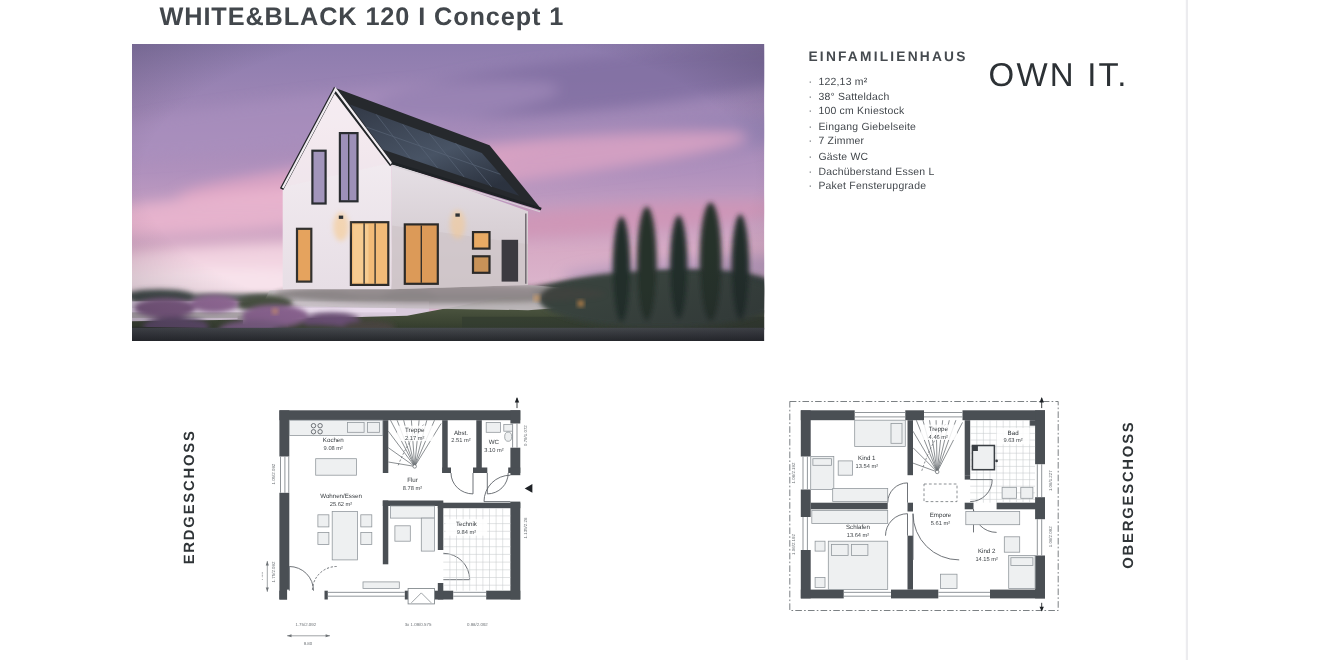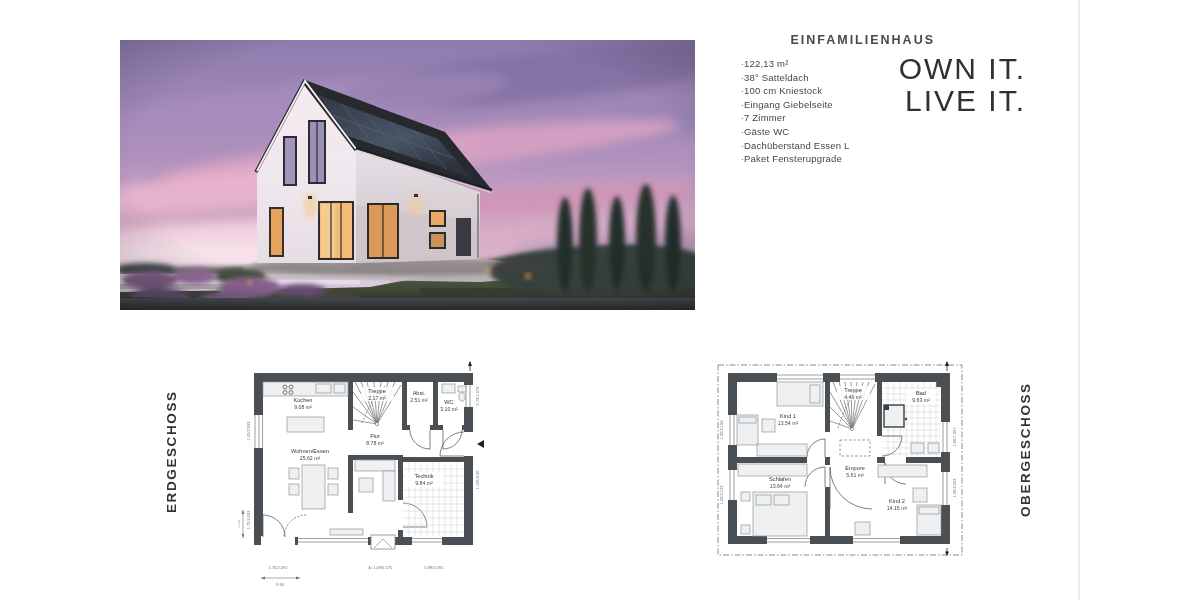--- a/index.html
+++ b/index.html
@@ -1,40 +1,41 @@
 <!DOCTYPE html>
 <html><head>
 <meta charset="utf-8">
 <style>
   html,body{margin:0;padding:0;background:#fff;width:1200px;height:600px;overflow:hidden;
     font-family:"Liberation Sans",sans-serif;-webkit-font-smoothing:antialiased;}
   .page{position:relative;width:1200px;height:600px;background:#fff;}
   .page-title{position:absolute;left:145px;top:2px;font-size:23px;font-weight:600;
     letter-spacing:.8px;color:#42474c;white-space:nowrap;}
   .hero{position:absolute;left:120px;top:40px;width:575px;height:270px;overflow:hidden;}
-  .specs{position:absolute;left:735px;top:33px;width:200px;color:#42474c;text-align:right;}
+  .specs{position:absolute;left:735px;top:44px;width:200px;color:#42474c;}
   .specs-heading{font-size:12.5px;font-weight:700;letter-spacing:2px;color:#454a4f;margin:0 0 10px 0;}
   .spec-item{font-size:9.5px;line-height:13.6px;letter-spacing:.2px;display:flex;}
   .spec-bullet{width:9px;color:#5a5f64;flex:0 0 auto;}
   .tagline{position:absolute;left:830px;top:36px;width:196px;text-align:right;
     font-size:30px;line-height:31.5px;font-weight:400;letter-spacing:2px;color:#2c3135;margin-top:17px;}
   .vlabel{position:absolute;transform:rotate(-90deg);transform-origin:0 0;
     font-size:13.5px;font-weight:700;letter-spacing:1.6px;color:#2f3437;white-space:nowrap;}
   .divider{position:absolute;left:1078px;top:0;width:2px;height:600px;background:#ececef;}
   svg text{font-family:"Liberation Sans",sans-serif;}
   .room-name{font-size:5.6px;fill:#32373b;}
   .room-area{font-size:5.2px;fill:#42474b;}
   .dim{font-size:4px;fill:#6e7377;}
   .plan-abs{position:absolute;}
 </style>
 </head>
 <body>
 
 <div class="page">
 
+  <div class="page-title">WHITE&amp;BLACK 120 I Concept 1</div>
 
   <div class="hero">
     <svg width="575" height="270" viewBox="0 0 575 270">
       <defs>
         <linearGradient id="sky" x1="0" y1="0" x2="0" y2="1">
           <stop offset="0" stop-color="#8d7cae"></stop>
             <stop offset=".45" stop-color="#b091bd"></stop>
           <stop offset=".72" stop-color="#d7abc5"></stop>
             <stop offset=".9" stop-color="#ddb9cf"></stop>
           <stop offset="1" stop-color="#d2bcd4"></stop>
@@ -232,21 +233,20 @@
         <span>Dachüberstand Essen L</span>
       </div>
     <div class="spec-item">
         <span class="spec-bullet">·</span>
         <span>Paket Fensterupgrade</span>
       </div>
   </div>
 
   <div class="tagline">
     <div>OWN IT.</div>
-    <div>LIVE IT.</div>
   </div>
 
   <div class="vlabel" style="left:164px;top:513px;">ERDGESCHOSS</div>
   <div class="vlabel" style="left:1018px;top:517px;">OBERGESCHOSS</div>
 
   <svg class="plan-abs" style="left:238px;top:360px;" width="260" height="230" viewBox="0 0 260 230">
 
     <g fill="#4a4f54">
       <rect x="16" y="13" width="219" height="9"></rect>
       <rect x="16" y="177" width="219" height="8"></rect>

